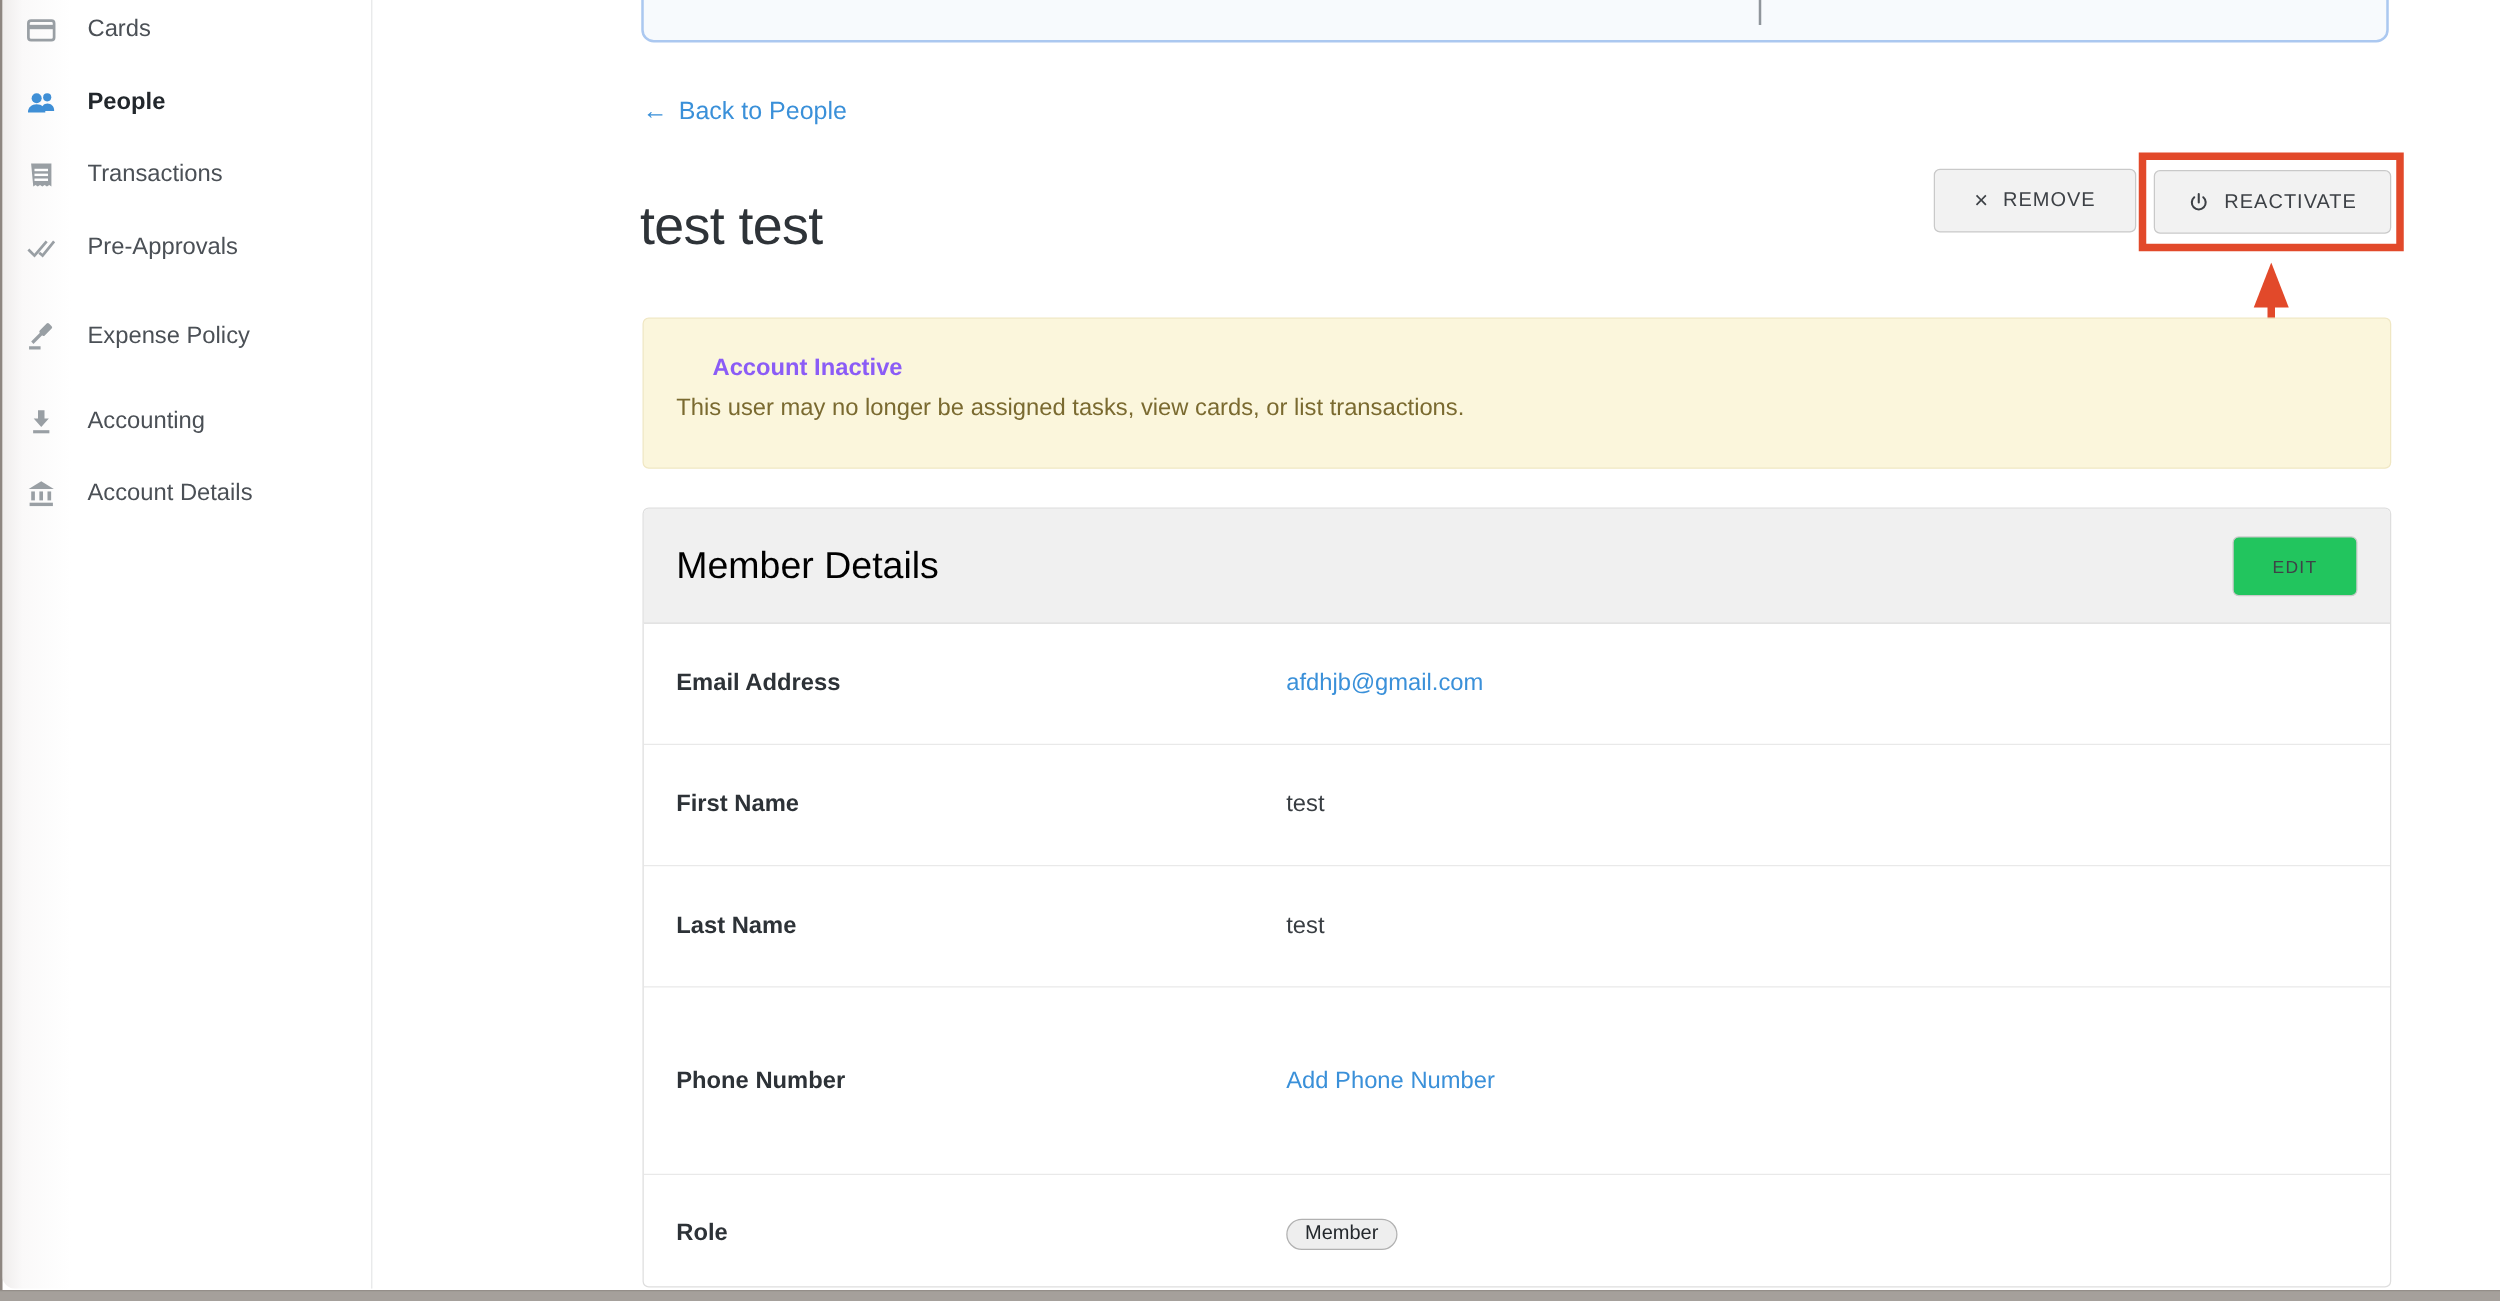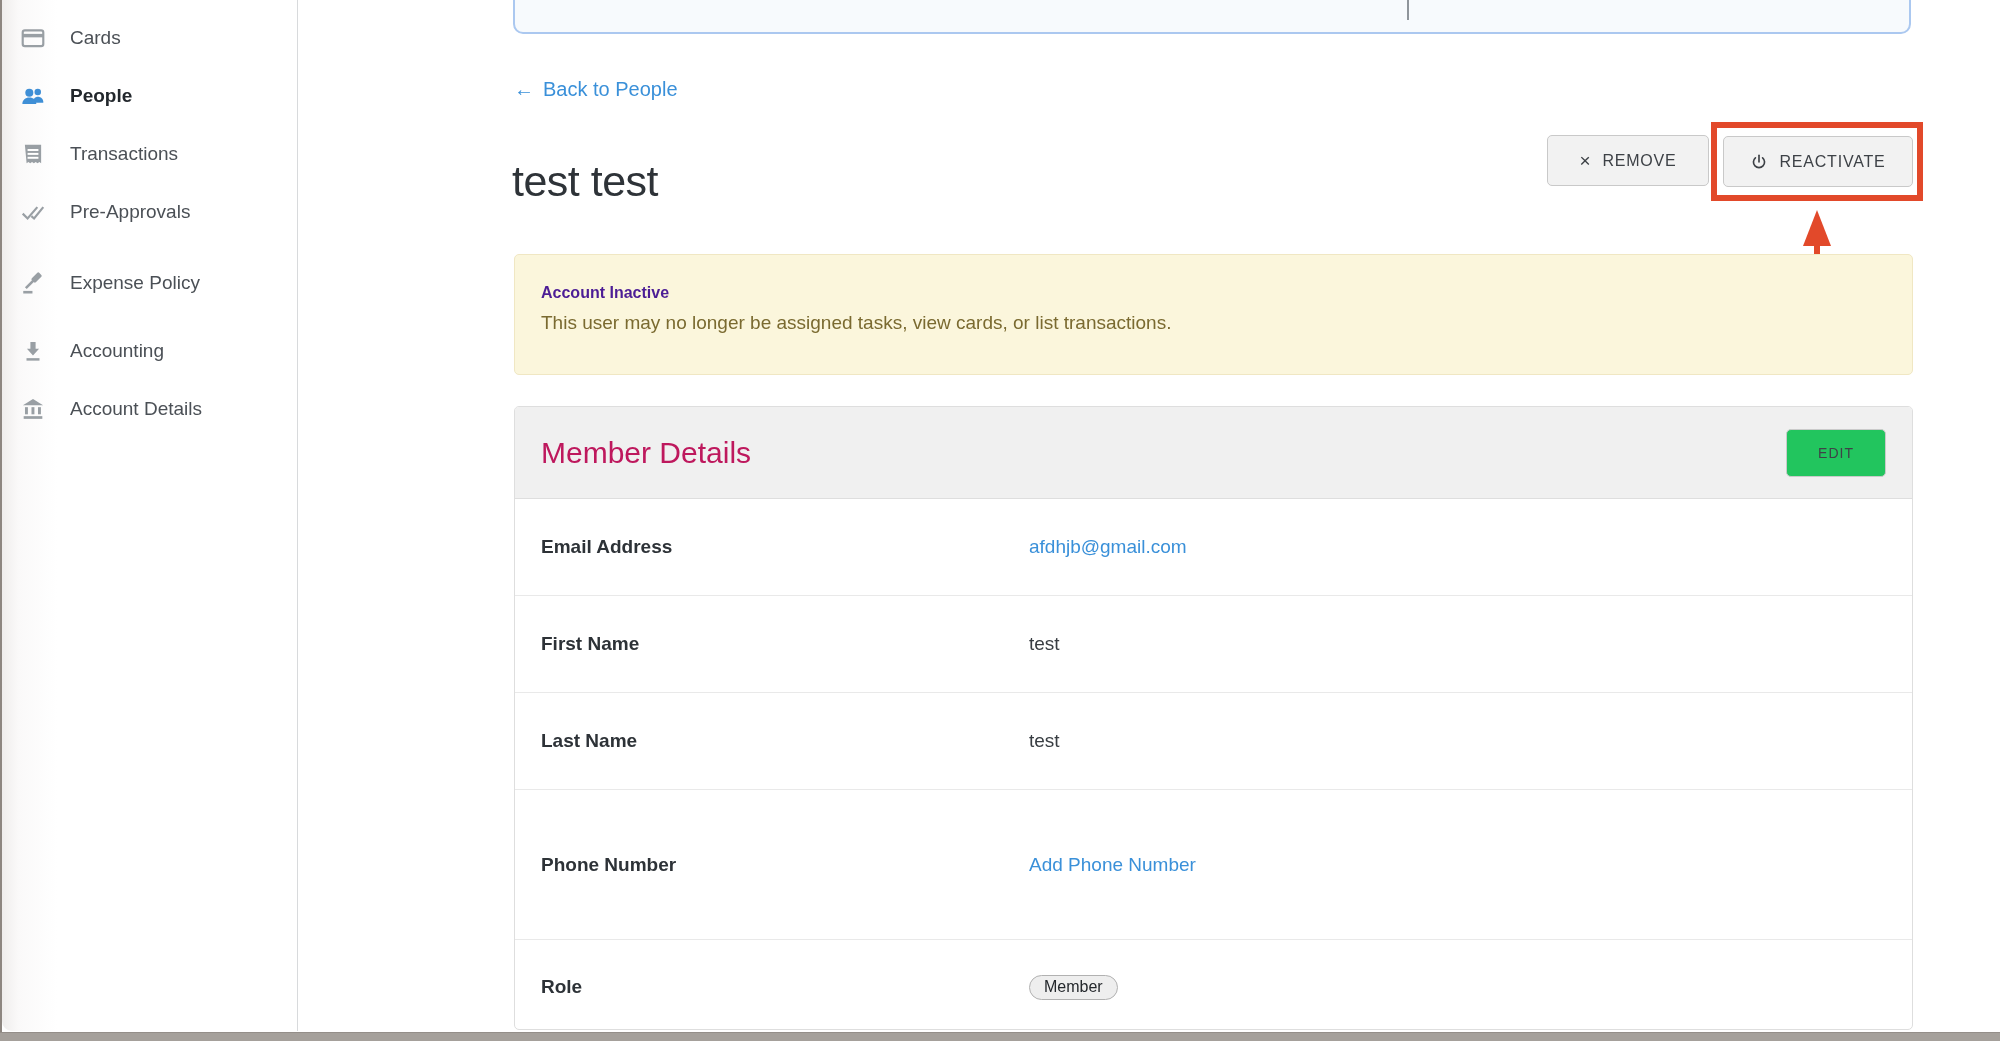--- a/index.html
+++ b/index.html
@@ -6,21 +6,21 @@
   body{font-family:"Liberation Sans","DejaVu Sans",sans-serif;background:#fff;}
   .screen{position:relative;width:2000px;height:1041px;background:#fff;overflow:hidden;}
 
   
   .window-left-edge{position:absolute;left:0;top:0;width:2px;height:100%;background:#8d8680;}
   .bottom-bar{position:absolute;left:0;bottom:0;width:100%;height:8px;background:#a5a09b;border-top:1px solid #948e89;}
 
   
   .sidebar{position:absolute;left:2px;top:0;width:296px;height:1031px;
     background:linear-gradient(to right,#efedec 0px,#faf9f9 16px,#ffffff 55px);
-    border-right:1px solid #d8dadc;border-bottom-left-radius:10px;box-sizing:border-box;padding-top:18px;}
+    border-right:1px solid #d8dadc;border-bottom-left-radius:10px;box-sizing:border-box;padding-top:4px;}
   .nav-item{display:flex;align-items:center;height:40px;margin-bottom:18px;padding-left:18px;cursor:pointer;}
   .nav-item .icon{width:26px;height:26px;flex:0 0 26px;}
   .nav-item .label{margin-left:24px;font-size:19px;color:#4b5056;}
   .nav-item.active .label{font-weight:bold;color:#22272c;}
   .gap-a{margin-top:31px;}
   .gap-b{margin-top:28px;}
   .icon svg{width:26px;height:26px;display:block;}
 
   
   .top-panel{position:absolute;left:513px;top:-12px;width:1398px;height:46px;background:#f7fafd;
@@ -39,28 +39,28 @@
   .x-glyph{font-size:19px;line-height:1;color:#3d4146;}
   .power-icon svg{width:18px;height:18px;display:block;}
 
   
   .annotation-box{position:absolute;left:1711px;top:122px;width:212px;height:79px;border:6px solid #e2492a;box-sizing:border-box;}
   .annotation-arrow{position:absolute;left:1801px;top:210px;width:32px;height:156px;}
 
   
   .alert{position:absolute;left:514px;top:254px;width:1399px;height:121px;box-sizing:border-box;
     background:#fbf6dc;border:1px solid #f0e7c3;border-radius:5px;padding:29px 26px 0 26px;}
-  .alert-title{font-size:16px;font-weight:bold;color:#4c1d95;}
+  .alert-title{font-size:19px;font-weight:bold;color:#8b5cf6;margin-left:29px;}
   .alert-msg{margin-top:10px;font-size:19px;color:#7a6a30;}
 
   
   .panel{position:absolute;left:514px;top:406px;width:1399px;height:624px;box-sizing:border-box;
     background:#fff;border:1px solid #dedede;border-radius:5px;overflow:hidden;}
   .panel-header{height:91px;background:#f0f0f0;border-bottom:1px solid #dedede;display:flex;align-items:center;padding:0 26px;}
-  .panel-title{font-size:30px;color:#be185d;}
+  .panel-title{font-size:30px;color:#000000;}
   .btn-edit{margin-left:auto;width:98px;height:46px;background:#22c55e;border:1px solid #cacaca;border-radius:5px;
     display:flex;align-items:center;justify-content:center;font-size:14px;letter-spacing:1px;color:#3e4247;cursor:pointer;}
   .row{display:flex;align-items:center;padding-left:26px;border-bottom:1px solid #e9e9e9;box-sizing:border-box;}
   .row:last-child{border-bottom:none;}
   .row-h{height:97px;} .row-tall{height:150px;align-items:center;} .row-last{height:94px;}
   .cell-label{width:488px;flex:0 0 488px;}
   .row-label{font-size:19px;font-weight:bold;color:#2d3237;}
   .row-sublabel{margin-top:26px;font-size:19px;color:#8b9196;font-weight:normal;}
   .cell-value{font-size:19px;color:#383d42;}
   .link{color:#3a90d9;cursor:pointer;}

